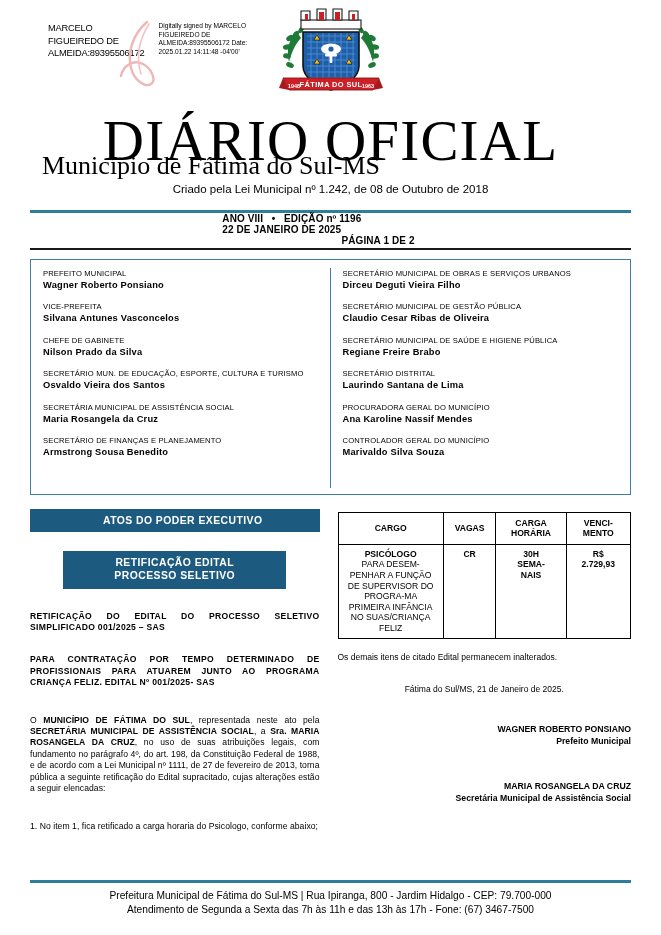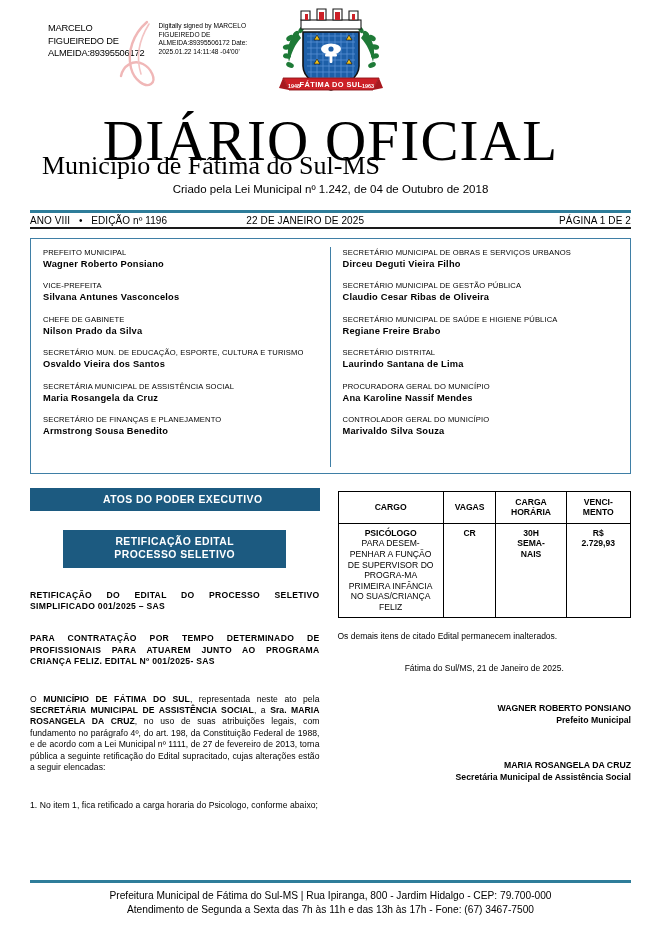--- a/index.html
+++ b/index.html
@@ -98,24 +98,25 @@
 
   
   .rule-thick {
     height: 3px;
     background: #2e7d9a;
     margin: 0;
   }
   .edition-bar {
     display: flex;
     align-items: center;
-    height: 14px;
+    height: 35px;
     font-size: 10px;
-    font-weight: normal;
+    font-weight: bold;
     letter-spacing: 0.1px;
+    flex-direction: column;
   }
   .ed-left { width: 36%; }
   .ed-mid  { width: 36%; text-align: left; }
   .ed-right{ width: 28%; text-align: right; }
   .rule-thin {
     height: 1.6px;
     background: #1a1a1a;
   }
 
   
@@ -339,21 +340,21 @@
         <path d="M6 74 L2 84 L12 86 Z" fill="#a8181e"></path>
         <path d="M102 74 L106 84 L96 86 Z" fill="#a8181e"></path>
         <text x="54" y="83" font-family="Liberation Sans, sans-serif" font-size="7.4" font-weight="bold" fill="#ffffff" text-anchor="middle" letter-spacing="0.4">FÁTIMA DO SUL</text>
         <text x="17" y="83.5" font-family="Liberation Sans, sans-serif" font-size="5.4" font-weight="bold" fill="#ffffff" text-anchor="middle">1948</text>
         <text x="91" y="83.5" font-family="Liberation Sans, sans-serif" font-size="5.4" font-weight="bold" fill="#ffffff" text-anchor="middle">1963</text>
       </g>
     </svg>
 
     <div class="doc-title">DIÁRIO OFICIAL</div>
     <div class="doc-subtitle">Município de Fátima do Sul-MS</div>
-    <div class="doc-law">Criado pela Lei Municipal nº 1.242, de 04 de Outubro de 2018</div>
+    <div class="doc-law">Criado pela Lei Municipal nº 1.242, de 08 de Outubro de 2018</div>
   </div>
 
   <div class="rule-thick"></div>
   <div class="edition-bar">
     <div class="ed-left">
       <span>ANO VIII</span>
       &nbsp;&nbsp;<span>•</span>&nbsp;&nbsp;
       <span>EDIÇÃO nº 1196</span>
     </div>
     <div class="ed-mid">22 DE JANEIRO DE 2025</div>

